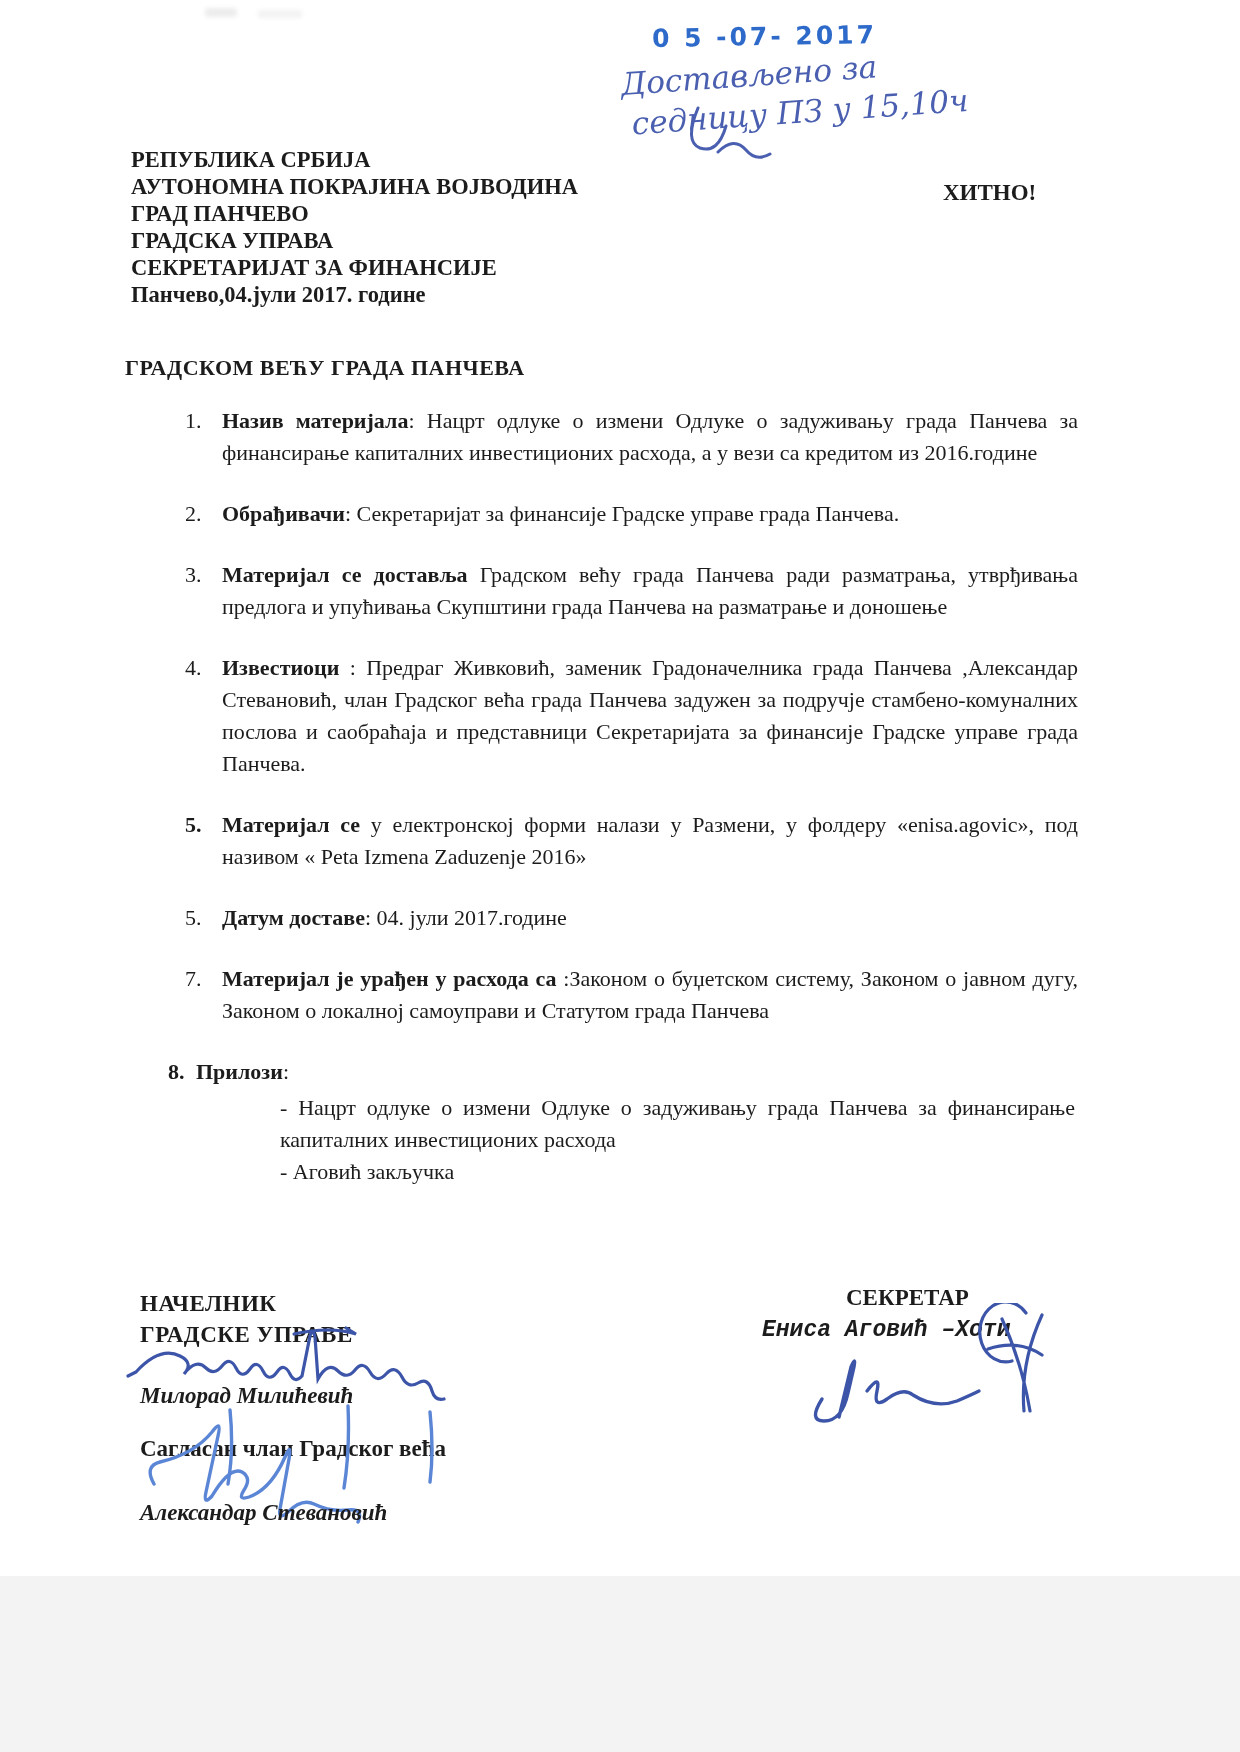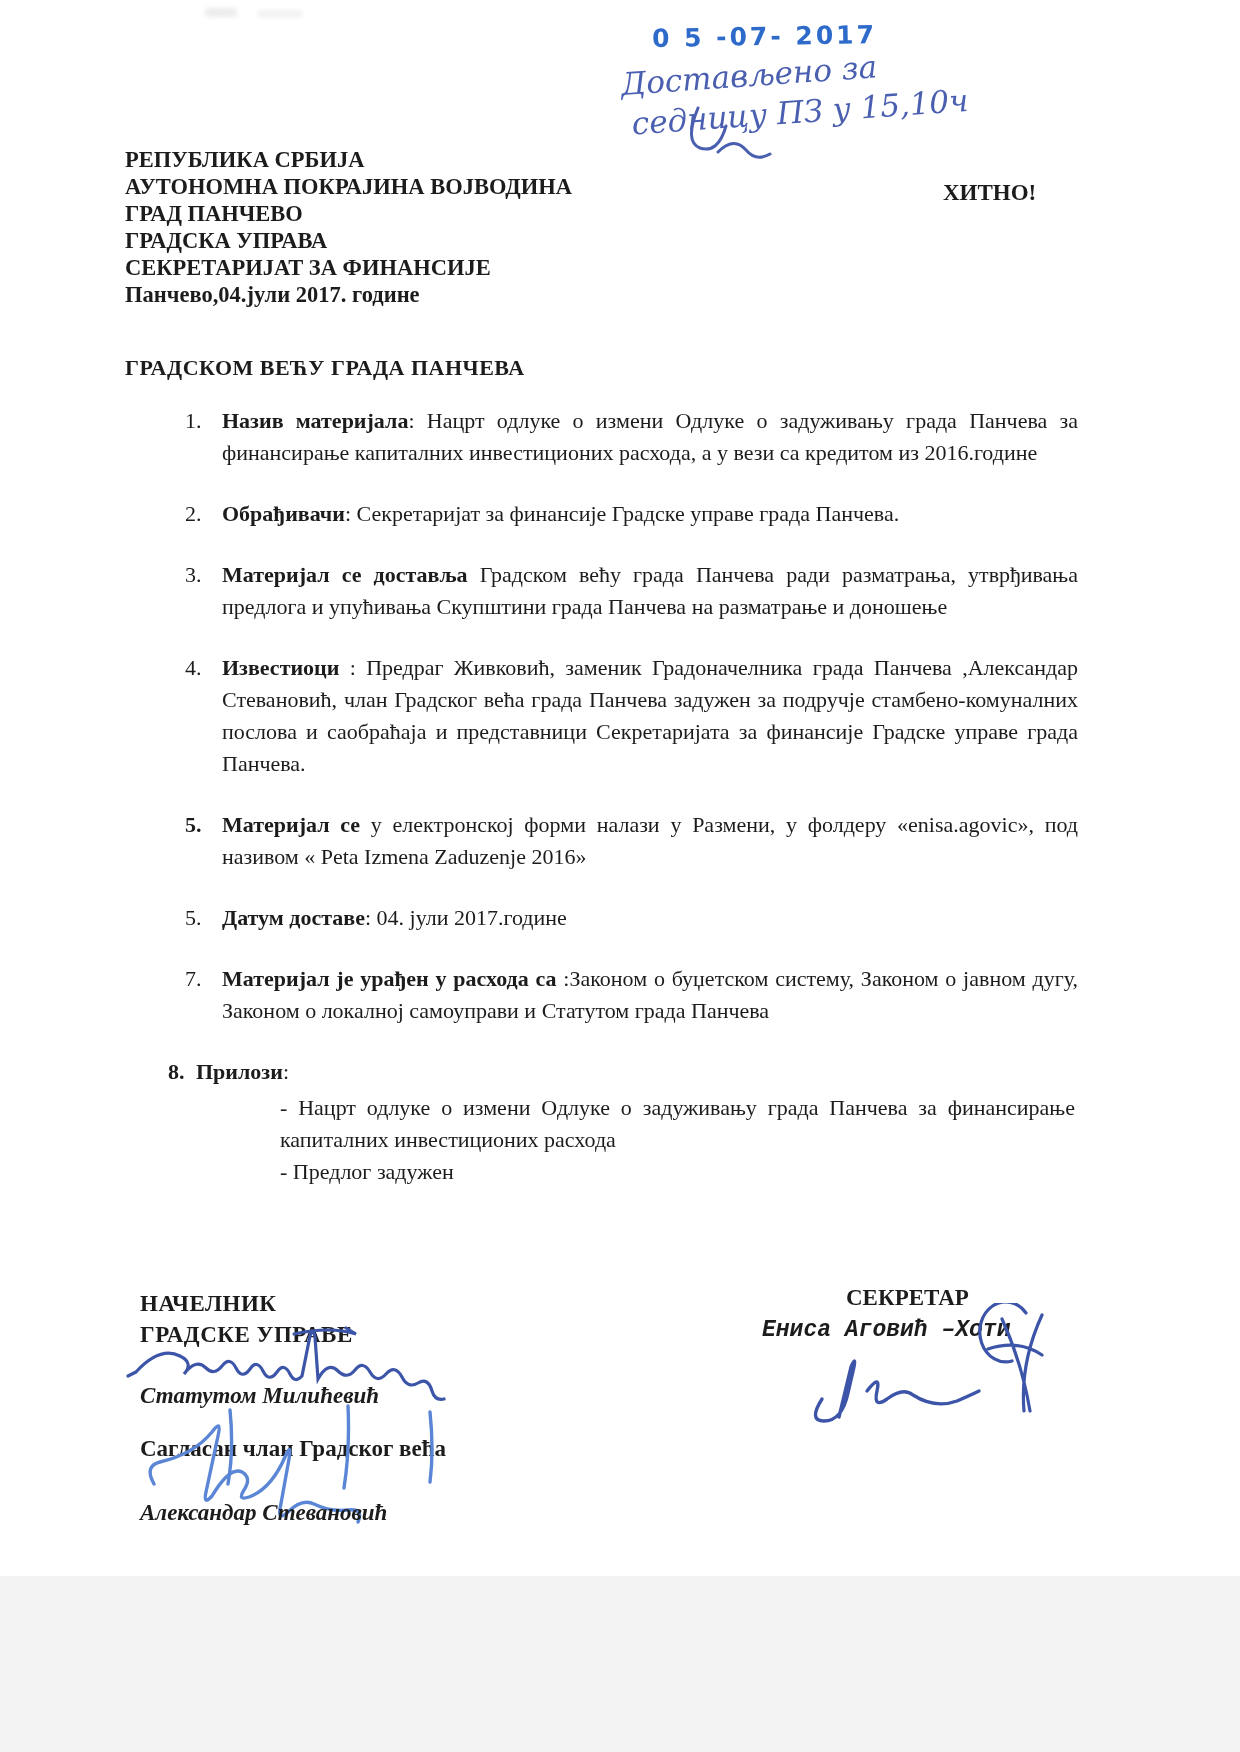--- a/index.html
+++ b/index.html
@@ -26,21 +26,21 @@
     position:absolute;left:622px;top:52px;
     color:#4a5fb0;
     font-family:"DejaVu Serif", serif;
     font-style:italic;font-size:31px;line-height:40px;
     transform:rotate(-4deg);
     white-space:nowrap;
   }
   .hand-paraph{position:absolute;left:668px;top:100px;}
   
   .header-block{
-    position:absolute;left:125px;top:146px;width:760px;
+    position:absolute;left:131px;top:146px;width:760px;
     font-weight:bold;font-size:22.5px;line-height:27px;
   }
   .header-block div{white-space:nowrap;}
   .urgent{
     position:absolute;left:943px;top:180px;
     font-weight:bold;font-size:23px;
   }
   .addressee{
     position:absolute;left:125px;top:355px;
     font-weight:bold;font-size:22px;letter-spacing:.5px;
@@ -148,34 +148,34 @@
       <span class="num">7.</span>
       <div class="txt"><span class="lead">Материјал је урађен у расхода са</span><span> :</span><span>Законом о буџетском систему, Законом о јавном дугу, Законом о локалној самоуправи и Статутом града Панчева</span></div>
     </div>
 
     <div class="item attach" style="margin-bottom:4px">
       <span class="num">8.</span>
       <div class="txt"><span class="lead">Прилози</span><span>:</span></div>
     </div>
     <div class="sub-items">
       <div class="sub">- Нацрт одлуке о измени  Одлуке о задуживању града Панчева за финансирање капиталних инвестиционих расхода</div>
-      <div class="sub">- Предлог задужен</div>
+      <div class="sub">- Аговић закључка</div>
     </div>
 
   </div>
 
   <div class="sig-left">
     <div class="t">НАЧЕЛНИК</div>
     <div class="t">ГРАДСКЕ УПРАВЕ</div>
 
     <svg class="svg-sig sig1" width="340" height="90" viewBox="0 0 340 90">
       <path d="M14,52 l-8,4 m8,-4 q24,-26 44,-16 q14,7 4,18 q12,-16 22,-6 q8,8 16,-2 q8,-10 14,2 q6,12 14,1 q7,-10 13,2 q6,12 14,1 q7,-10 13,2 q5,10 12,2 l8,-40 q3,-9 5,1 l3,42 q10,-18 20,-8 q9,9 17,-1 q8,-10 15,2 q7,12 16,2 q9,-10 16,3 q6,12 16,6 q10,-6 14,8 q3,10 12,8" fill="none" stroke="#3c55a8" stroke-width="3.2" stroke-linecap="round"></path>
       <path d="M172,14 q36,-8 62,0 l-10,-6" fill="none" stroke="#3c55a8" stroke-width="3.2" stroke-linecap="round"></path>
     </svg>
-    <div class="name name1">Статутом Милићевић</div>
+    <div class="name name1">Милорад Милићевић</div>
 
     <div class="agree">Сагласан члан Градског већа</div>
     <svg class="svg-sig sig2" width="360" height="130" viewBox="0 0 360 130">
       <path d="M16,84 q-10,-18 6,-22 q34,-8 52,-30 q10,-14 6,4 l-12,56 q-3,14 6,4 q18,-30 30,-24 q10,6 2,18 q-7,11 5,7 q22,-8 36,-40 q7,-16 4,2 l-9,50 q-2,12 8,3 q14,-14 26,-8 q16,8 34,6 q16,-2 10,12" fill="none" stroke="#5b86d6" stroke-width="3.4" stroke-linecap="round"></path>
       <path d="M92,10 q4,40 -2,74 M210,6 q2,44 -4,82 M292,12 q4,38 0,70" fill="none" stroke="#5b86d6" stroke-width="3.4" stroke-linecap="round"></path>
     </svg>
     <div class="name name2">Александар Стевановић</div>
   </div>
 
   <div class="sig-right">

